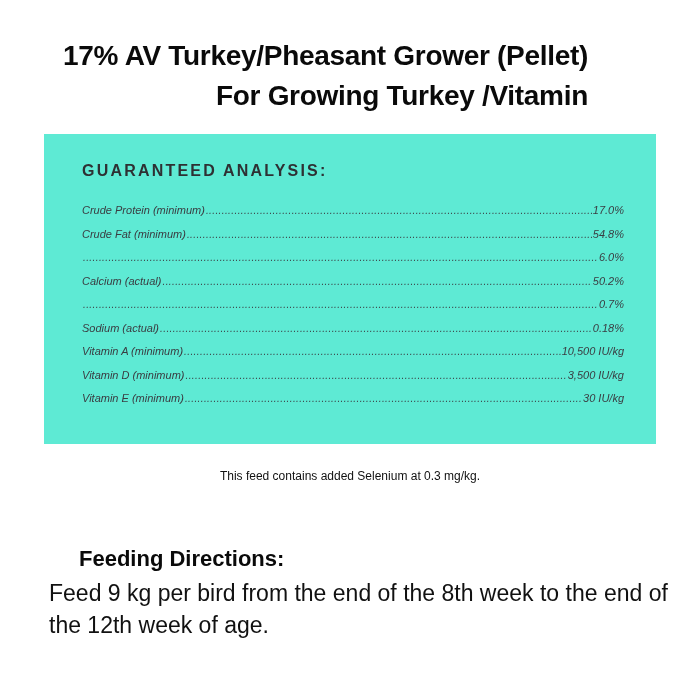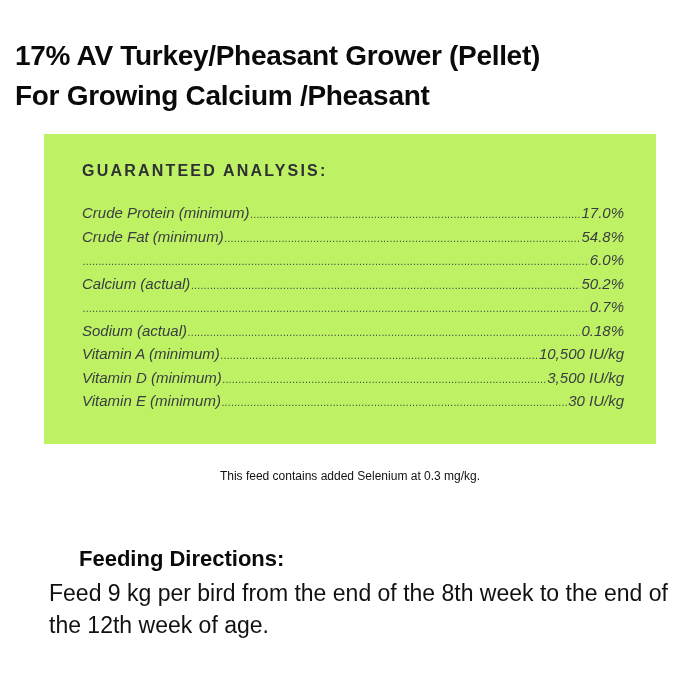--- a/index.html
+++ b/index.html
@@ -2,37 +2,36 @@
 <html><head>
   <meta charset="utf-8">
   <style>
     html, body { margin: 0; padding: 0; }
     body {
       width: 700px; height: 700px; background: #ffffff; position: relative;
       font-family: "Liberation Sans", "DejaVu Sans", sans-serif; color: #111;
       overflow: hidden;
     }
     .title {
-      position: absolute; left: 0; top: 36px; width: 588px; text-align: left;
+      position: absolute; left: 0; top: 36px; width: 588px; text-align: right;
       font-weight: bold; font-size: 28px; line-height: 40px; color: #0a0a0a;
       letter-spacing: -0.3px;
-      padding-left: 15px;
     }
     .panel {
       position: absolute; left: 44px; top: 134px; width: 612px; height: 310px;
-      background: #bef264;
+      background: #5eead4;
     }
     .ga-heading {
       position: absolute; left: 38px; top: 28px;
       font-weight: bold; font-size: 16px; letter-spacing: 2.2px; color: #2e3033;
     }
     .rows { position: absolute; left: 38px; top: 70px; width: 542px; }
     .row {
       display: flex; align-items: baseline; height: 23.5px;
-      font-style: italic; font-size: 15px; color: #3a3d42;
+      font-style: italic; font-size: 11px; color: #3a3d42;
     }
     .row .label { white-space: nowrap; }
     .row .dots {
       flex: 1; overflow: hidden; white-space: nowrap; margin: 0 1px;
       font-size: 10px; letter-spacing: 0.4px; color: #3a3d42;
     }
     .row .dots::before {
       content: "..............................................................................................................................................................................";
     }
     .row .value { white-space: nowrap; }
@@ -47,21 +46,21 @@
     .fd-body {
       position: absolute; left: 49px; top: 577px; width: 620px;
       font-size: 23px; line-height: 32px; color: #111;
     }
   </style>
 </head>
 <body>
 
 <div class="title">
   <div>17% AV Turkey/Pheasant Grower (Pellet)</div>
-  <div>For Growing Calcium /Pheasant</div>
+  <div>For Growing Turkey /Vitamin</div>
 </div>
 
 <div class="panel">
   <div class="ga-heading">GUARANTEED ANALYSIS:</div>
   <div class="rows">
     <div class="row">
       <span class="label">Crude Protein (minimum)</span>
       <span class="dots"></span>
       <span class="value">17.0%</span>
     </div>

